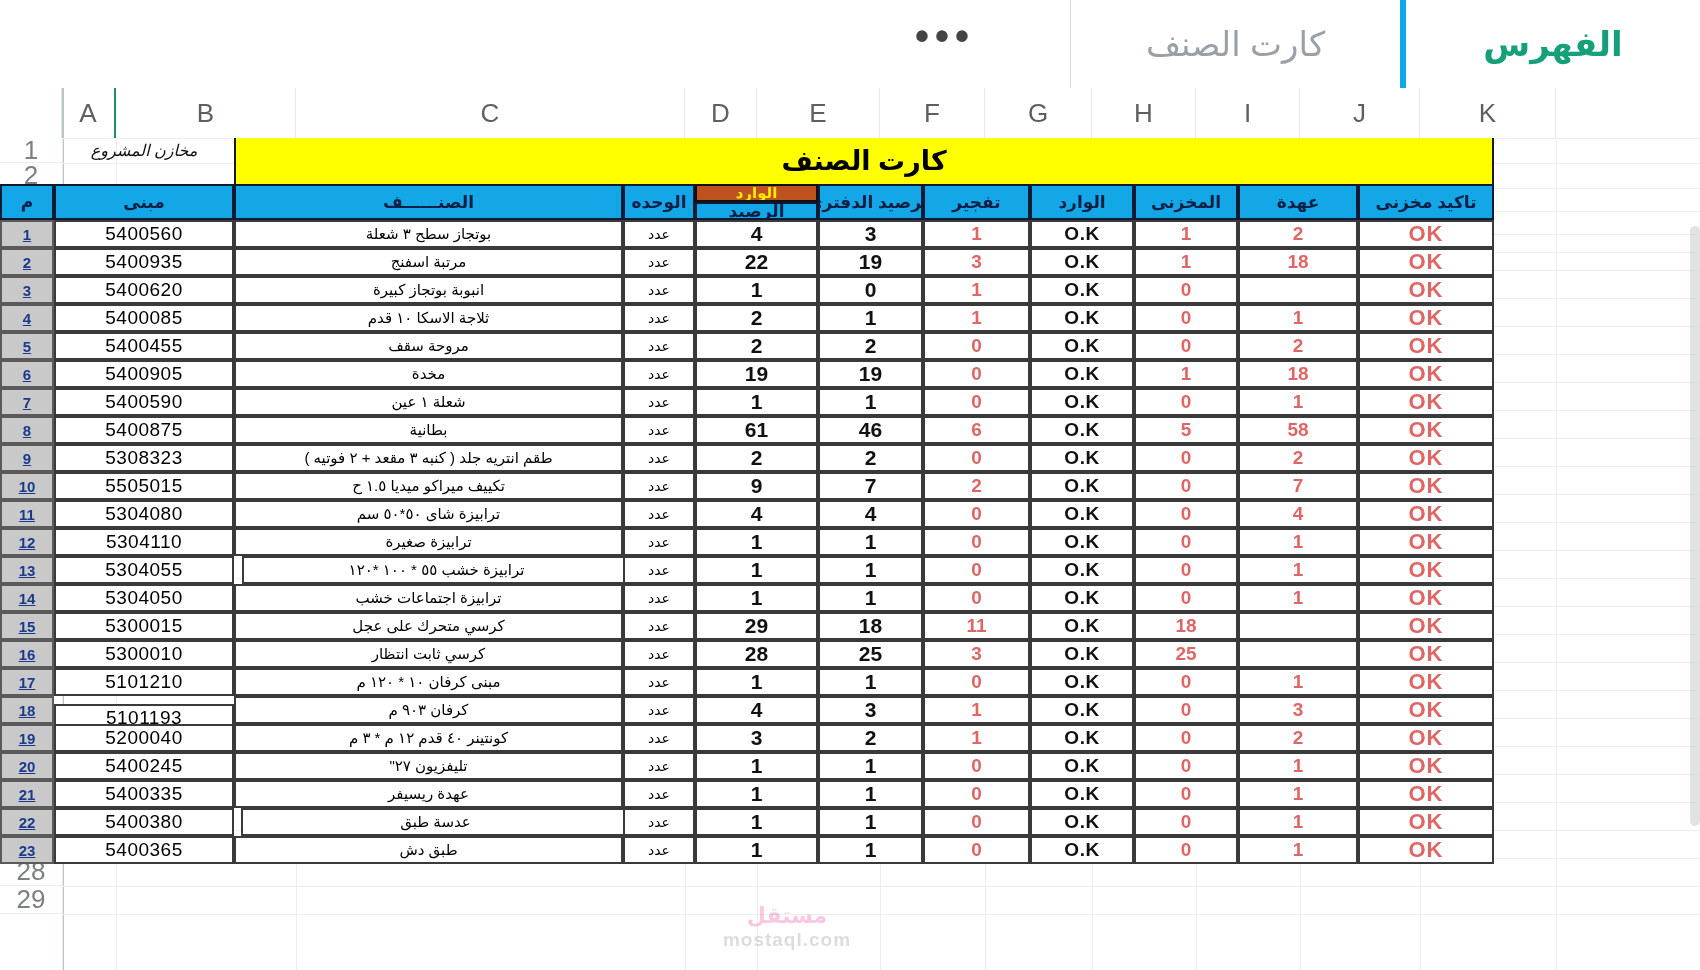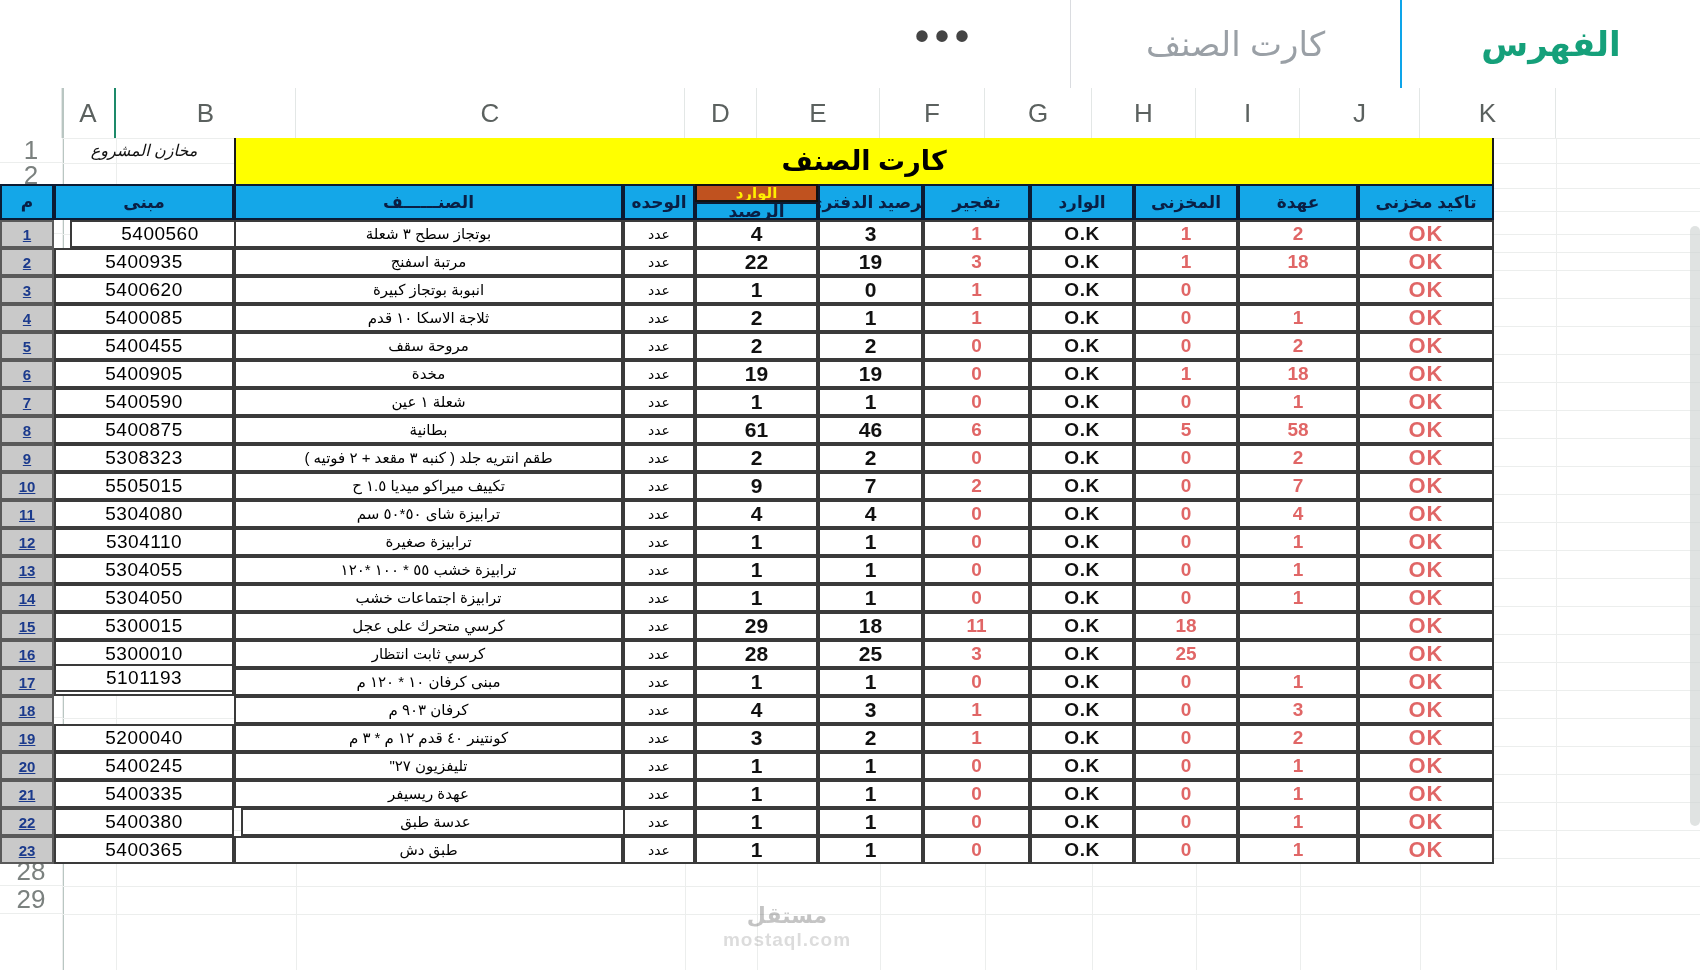--- a/index.html
+++ b/index.html
@@ -17,21 +17,21 @@
     direction:rtl;
   }
   .tab{
     position:absolute;top:0;height:88px;
     display:flex;align-items:center;justify-content:center;
     font-size:34px;letter-spacing:.5px;
     box-sizing:border-box;cursor:pointer;user-select:none;
   }
   .tab-active{
     right:0;width:300px;color:#15a07a;font-weight:600;
-    border-left:2px solid #0ea5e9;background:#ffffff;
+    border-left:6px solid #0ea5e9;background:#ffffff;
   }
   .tab-inactive{
     right:300px;width:330px;color:#9aa0a6;font-weight:500;
     border-left:1px solid #dadce0;background:#ffffff;
   }
   .tab-more{
     right:630px;width:250px;color:#444;font-size:40px;font-weight:900;
     letter-spacing:6px;line-height:.4;padding-bottom:16px;
   }
   
@@ -106,21 +106,21 @@
   .dc-name{font-size:15px;color:#000;direction:rtl;}
   .dc-unit{font-size:14px;color:#000;direction:rtl;}
   .dc-code{font-size:19px;color:#000;font-family:"Liberation Sans",sans-serif;letter-spacing:.5px;}
 
   
   .wm{
     position:absolute;left:672px;top:800px;width:230px;height:78px;
     display:flex;flex-direction:column;align-items:center;justify-content:center;
     opacity:.30;pointer-events:none;
   }
-  .wm-top{font-size:22px;color:#404040;direction:rtl;font-weight:600;}
+  .wm-top{font-size:22px;color:#ec4899;direction:rtl;font-weight:600;}
   .wm-bot{font-size:19px;color:#8d8d8d;letter-spacing:1px;font-weight:700;}
   
   .vscroll{position:absolute;right:0;top:138px;width:10px;height:600px;background:#cfd4d2;border-radius:5px;opacity:.65;cursor:pointer;}
 </style>
 </head>
 <body>
 
 <div class="tabbar">
   <div class="tab tab-active">الفهرس</div>
   <div class="tab tab-inactive">كارت الصنف</div>
@@ -231,21 +231,21 @@
       <div class="c hdr" style="left: 623px; width: 72px; top: 96px; height: 36px;">الوحده</div>
       <div class="c hdr-orange" style="left: 695px; width: 123px; top: 96px; height: 18px;">الوارد</div>
       <div class="c hdr" style="left: 695px; width: 123px; top: 114px; height: 18px;">الرصيد</div>
       <div class="c hdr" style="left: 818px; width: 105px; top: 96px; height: 36px;">الرصيد الدفترى</div>
       <div class="c hdr" style="left: 923px; width: 107px; top: 96px; height: 36px;">تفجير</div>
       <div class="c hdr" style="left: 1030px; width: 104px; top: 96px; height: 36px;">الوارد</div>
       <div class="c hdr" style="left: 1134px; width: 104px; top: 96px; height: 36px;">المخزنى</div>
       <div class="c hdr" style="left: 1238px; width: 120px; top: 96px; height: 36px;">عهدة</div>
       <div class="c hdr" style="left: 1358px; width: 136px; top: 96px; height: 36px;">تاكيد مخزنى</div>
       <div class="c dc dc-a" style="left: 0px; width: 54px; top: 132px; height: 28px;">1</div>
-      <div class="c dc dc-code" style="left: 54px; width: 180px; top: 132px; height: 28px; margin-left: 16px;">5400560</div>
+      <div class="c dc dc-code" style="left: 54px; width: 180px; top: 132px; height: 28px;">5400560</div>
       <div class="c dc dc-name" style="left: 234px; width: 389px; top: 132px; height: 28px;">بوتجاز سطح ٣ شعلة</div>
       <div class="c dc dc-unit" style="left: 623px; width: 72px; top: 132px; height: 28px;">عدد</div>
       <div class="c dc dc-num" style="left: 695px; width: 123px; top: 132px; height: 28px;">4</div>
       <div class="c dc dc-num" style="left: 818px; width: 105px; top: 132px; height: 28px;">3</div>
       <div class="c dc dc-red" style="left: 923px; width: 107px; top: 132px; height: 28px;">1</div>
       <div class="c dc dc-ok" style="left: 1030px; width: 104px; top: 132px; height: 28px;">O.K</div>
       <div class="c dc dc-red" style="left: 1134px; width: 104px; top: 132px; height: 28px;">1</div>
       <div class="c dc dc-red" style="left: 1238px; width: 120px; top: 132px; height: 28px;">2</div>
       <div class="c dc dc-okred" style="left: 1358px; width: 136px; top: 132px; height: 28px;">OK</div>
       <div class="c dc dc-a" style="left: 0px; width: 54px; top: 160px; height: 28px;">2</div>
@@ -364,21 +364,21 @@
       <div class="c dc dc-unit" style="left: 623px; width: 72px; top: 440px; height: 28px;">عدد</div>
       <div class="c dc dc-num" style="left: 695px; width: 123px; top: 440px; height: 28px;">1</div>
       <div class="c dc dc-num" style="left: 818px; width: 105px; top: 440px; height: 28px;">1</div>
       <div class="c dc dc-red" style="left: 923px; width: 107px; top: 440px; height: 28px;">0</div>
       <div class="c dc dc-ok" style="left: 1030px; width: 104px; top: 440px; height: 28px;">O.K</div>
       <div class="c dc dc-red" style="left: 1134px; width: 104px; top: 440px; height: 28px;">0</div>
       <div class="c dc dc-red" style="left: 1238px; width: 120px; top: 440px; height: 28px;">1</div>
       <div class="c dc dc-okred" style="left: 1358px; width: 136px; top: 440px; height: 28px;">OK</div>
       <div class="c dc dc-a" style="left: 0px; width: 54px; top: 468px; height: 28px;">13</div>
       <div class="c dc dc-code" style="left: 54px; width: 180px; top: 468px; height: 28px;">5304055</div>
-      <div class="c dc dc-name" style="left: 234px; width: 389px; top: 468px; height: 28px;">ترابيزة خشب ٥٥ * ١٠٠ *١٢٠</div>
+      <div class="c dc dc-name" style="left: 242px; width: 389px; top: 468px; height: 28px;">ترابيزة خشب ٥٥ * ١٠٠ *١٢٠</div>
       <div class="c dc dc-unit" style="left: 623px; width: 72px; top: 468px; height: 28px;">عدد</div>
       <div class="c dc dc-num" style="left: 695px; width: 123px; top: 468px; height: 28px;">1</div>
       <div class="c dc dc-num" style="left: 818px; width: 105px; top: 468px; height: 28px;">1</div>
       <div class="c dc dc-red" style="left: 923px; width: 107px; top: 468px; height: 28px;">0</div>
       <div class="c dc dc-ok" style="left: 1030px; width: 104px; top: 468px; height: 28px;">O.K</div>
       <div class="c dc dc-red" style="left: 1134px; width: 104px; top: 468px; height: 28px;">0</div>
       <div class="c dc dc-red" style="left: 1238px; width: 120px; top: 468px; height: 28px;">1</div>
       <div class="c dc dc-okred" style="left: 1358px; width: 136px; top: 468px; height: 28px;">OK</div>
       <div class="c dc dc-a" style="left: 0px; width: 54px; top: 496px; height: 28px;">14</div>
       <div class="c dc dc-code" style="left: 54px; width: 180px; top: 496px; height: 28px;">5304050</div>
@@ -418,21 +418,21 @@
       <div class="c dc dc-name" style="left: 234px; width: 389px; top: 580px; height: 28px;">مبنى كرفان ١٠ * ١٢٠ م</div>
       <div class="c dc dc-unit" style="left: 623px; width: 72px; top: 580px; height: 28px;">عدد</div>
       <div class="c dc dc-num" style="left: 695px; width: 123px; top: 580px; height: 28px;">1</div>
       <div class="c dc dc-num" style="left: 818px; width: 105px; top: 580px; height: 28px;">1</div>
       <div class="c dc dc-red" style="left: 923px; width: 107px; top: 580px; height: 28px;">0</div>
       <div class="c dc dc-ok" style="left: 1030px; width: 104px; top: 580px; height: 28px;">O.K</div>
       <div class="c dc dc-red" style="left: 1134px; width: 104px; top: 580px; height: 28px;">0</div>
       <div class="c dc dc-red" style="left: 1238px; width: 120px; top: 580px; height: 28px;">1</div>
       <div class="c dc dc-okred" style="left: 1358px; width: 136px; top: 580px; height: 28px;">OK</div>
       <div class="c dc dc-a" style="left: 0px; width: 54px; top: 608px; height: 28px;">18</div>
-      <div class="c dc dc-code" style="left: 54px; width: 180px; top: 576px; height: 28px; text-align: center;">5101193</div>
+      <div class="c dc dc-code" style="left: 54px; width: 180px; top: 616px; height: 28px; text-align: center;">5101193</div>
       <div class="c dc dc-name" style="left: 234px; width: 389px; top: 608px; height: 28px;">كرفان ٩٠٣ م</div>
       <div class="c dc dc-unit" style="left: 623px; width: 72px; top: 608px; height: 28px;">عدد</div>
       <div class="c dc dc-num" style="left: 695px; width: 123px; top: 608px; height: 28px;">4</div>
       <div class="c dc dc-num" style="left: 818px; width: 105px; top: 608px; height: 28px;">3</div>
       <div class="c dc dc-red" style="left: 923px; width: 107px; top: 608px; height: 28px;">1</div>
       <div class="c dc dc-ok" style="left: 1030px; width: 104px; top: 608px; height: 28px;">O.K</div>
       <div class="c dc dc-red" style="left: 1134px; width: 104px; top: 608px; height: 28px;">0</div>
       <div class="c dc dc-red" style="left: 1238px; width: 120px; top: 608px; height: 28px;">3</div>
       <div class="c dc dc-okred" style="left: 1358px; width: 136px; top: 608px; height: 28px;">OK</div>
       <div class="c dc dc-a" style="left: 0px; width: 54px; top: 636px; height: 28px;">19</div>

